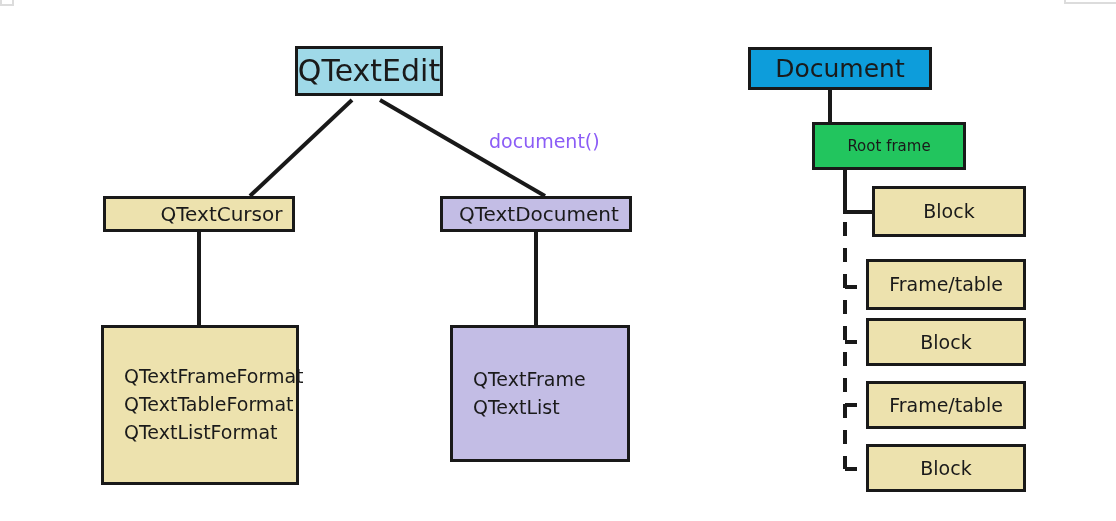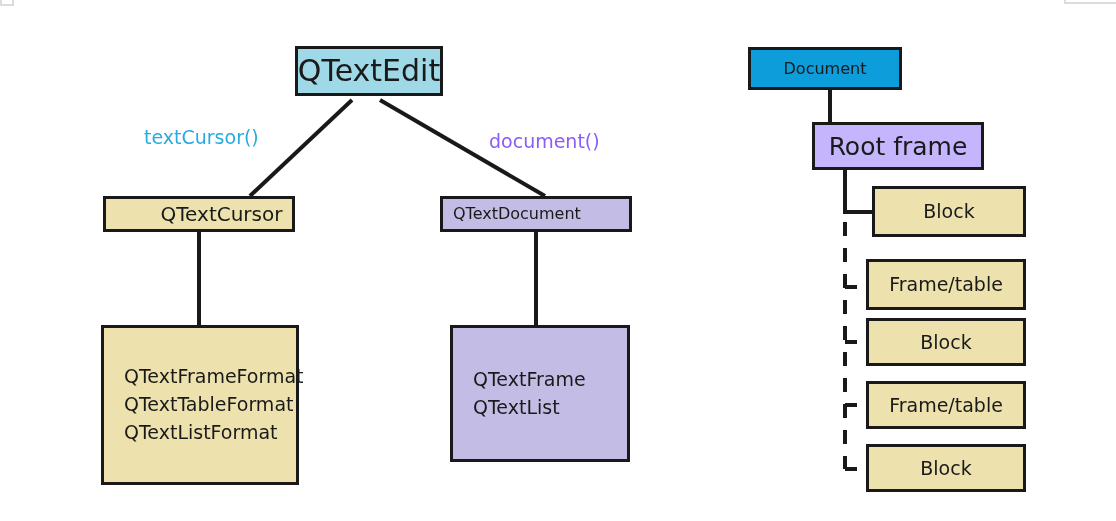--- a/index.html
+++ b/index.html
@@ -96,52 +96,49 @@
     <path d="M 845 287 L 872 287" stroke="#191919" stroke-width="4" fill="none" stroke-dasharray="12 10"></path>
     <path d="M 845 342 L 872 342" stroke="#191919" stroke-width="4" fill="none" stroke-dasharray="12 10"></path>
     <path d="M 845 405 L 872 405" stroke="#191919" stroke-width="4" fill="none" stroke-dasharray="12 10"></path>
     <path d="M 845 469 L 872 469" stroke="#191919" stroke-width="4" fill="none" stroke-dasharray="12 10"></path>
   </svg>
 
   <div class="node" style="left:295px; top:46px; width:148px; height:50px; background:#9FD9E8; font-size:30px;">
     <span>QTextEdit</span>
   </div>
 
-  <div class="edge-label" style="left:144px; top:126px; color:#29ABE2;">
-    <span>textCursor()</span>
-  </div>
 
   <div class="edge-label" style="left:489px; top:130px; color:#8b5cf6;">
     <span>document()</span>
   </div>
 
   <div class="node" style="left:103px; top:196px; width:192px; height:36px; background:#EDE2AE; font-size:20px;padding-left:45px;">
     <span>QTextCursor</span>
   </div>
 
-  <div class="node left-align" style="left:440px; top:196px; width:192px; height:36px; background:#C3BDE5; font-size:16px; padding-left:10px;">
+  <div class="node left-align" style="left:440px; top:196px; width:192px; height:36px; background:#C3BDE5; font-size:20px; padding-left:16px;">
     <span>QTextDocument</span>
   </div>
 
   <div class="list-node" style="left:101px; top:325px; width:198px; height:160px; background:#EDE2AE;">
     <div class="row">QTextFrameFormat</div>
     <div class="row">QTextTableFormat</div>
     <div class="row">QTextListFormat</div>
   </div>
 
   <div class="list-node" style="left:450px; top:325px; width:180px; height:137px; background:#C3BDE5;">
     <div class="row">QTextFrame</div>
     <div class="row">QTextList</div>
   </div>
 
-  <div class="node" style="left:748px; top:47px; width:154px; height:43px; background:#0D9DDB; font-size:16px;">
+  <div class="node" style="left:748px; top:47px; width:184px; height:43px; background:#0D9DDB; font-size:25px;">
     <span>Document</span>
   </div>
 
-  <div class="node" style="left:812px; top:122px; width:172px; height:48px; background:#c4b5fd; font-size:25px;">
+  <div class="node" style="left:812px; top:122px; width:154px; height:48px; background:#22c55e; font-size:15px;">
     <span>Root frame</span>
   </div>
 
   <div class="node" style="left:872px; top:186px; width:154px; height:51px; background:#EDE2AE; font-size:19px;">
     <span>Block</span>
   </div>
 
   <div class="node" style="left:866px; top:259px; width:160px; height:51px; background:#EDE2AE; font-size:19px;">
     <span>Frame/table</span>
   </div>

